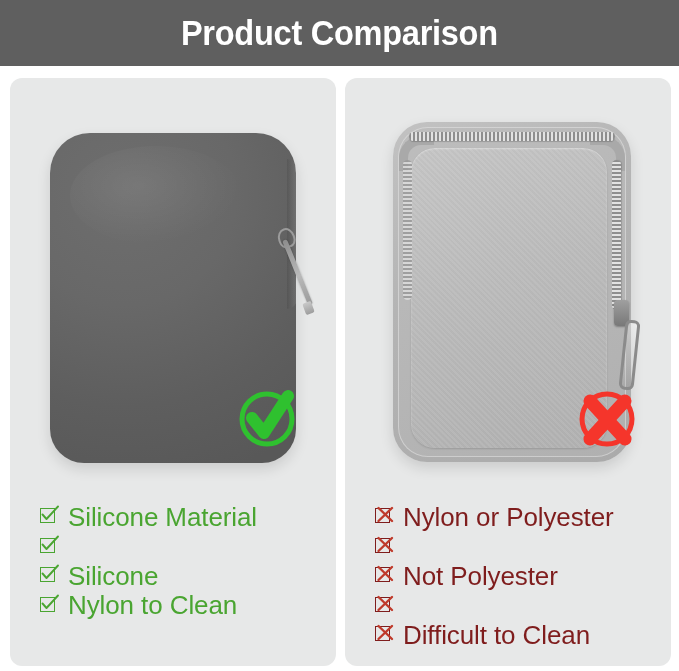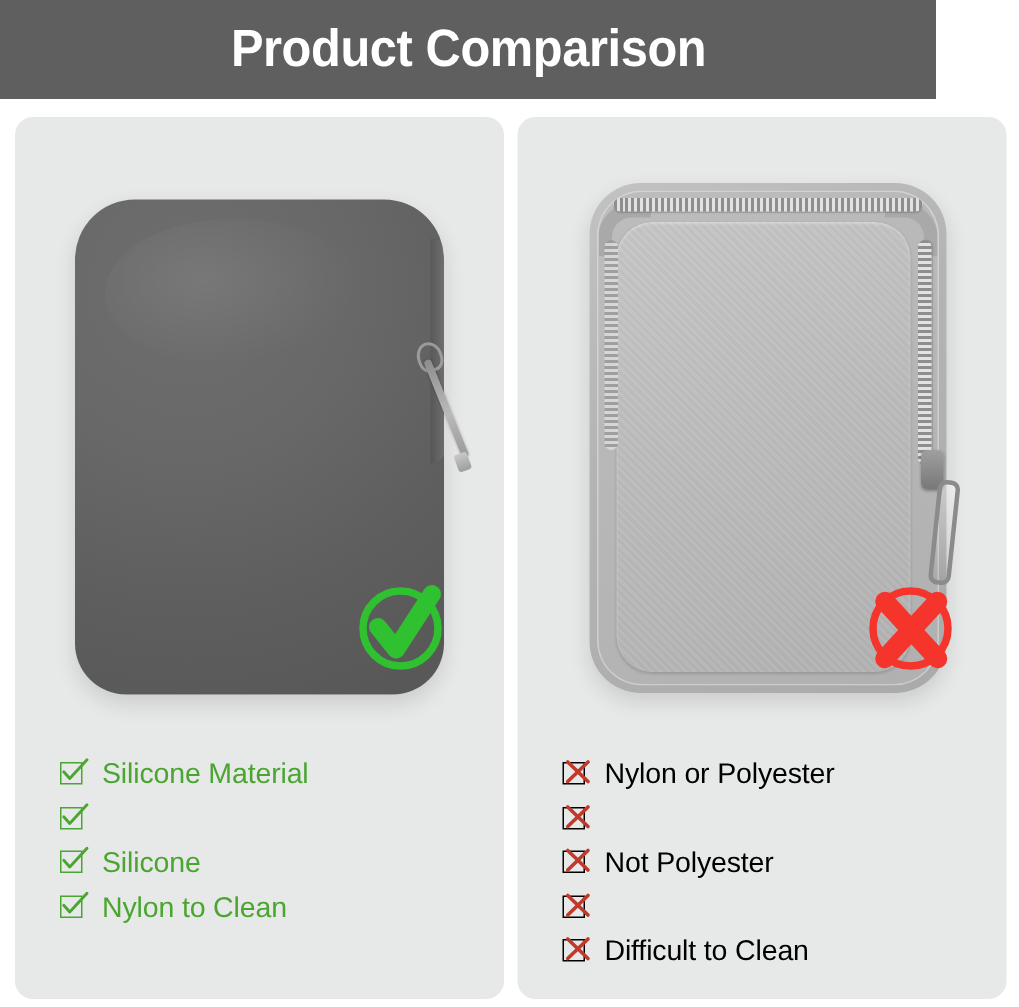--- a/index.html
+++ b/index.html
@@ -13,21 +13,21 @@
     font-family: "Liberation Sans", sans-serif;
     overflow: hidden;
     position: relative;
   }
 
   
   .header-bar {
     position: absolute;
     left: 0;
     top: 0;
-    width: 624px;
+    width: 679px;
     height: 66px;
     background: #5f5f5f;
     display: flex;
     align-items: center;
     justify-content: center;
   }
   .header-title {
     color: #ffffff;
     font-size: 35px;
     font-weight: bold;
@@ -275,26 +275,26 @@
   }
   .feature-box svg {
     position: absolute;
     left: -1px;
     top: -3px;
     width: 22px;
     height: 22px;
     overflow: visible;
   }
   .feature-text {
-    font-size: 19px;
+    font-size: 26px;
     line-height: 1;
     letter-spacing: -0.1px;
   }
   .pro  { color: #4aa531; }
-  .con  { color: #000000; }
+  .con  { color: #7f1d1d; }
 </style>
 </head>
 <body>
 
 <div class="header-bar">
   <div class="header-title">Product Comparison</div>
 </div>
 
 <div class="compare-area">
 

